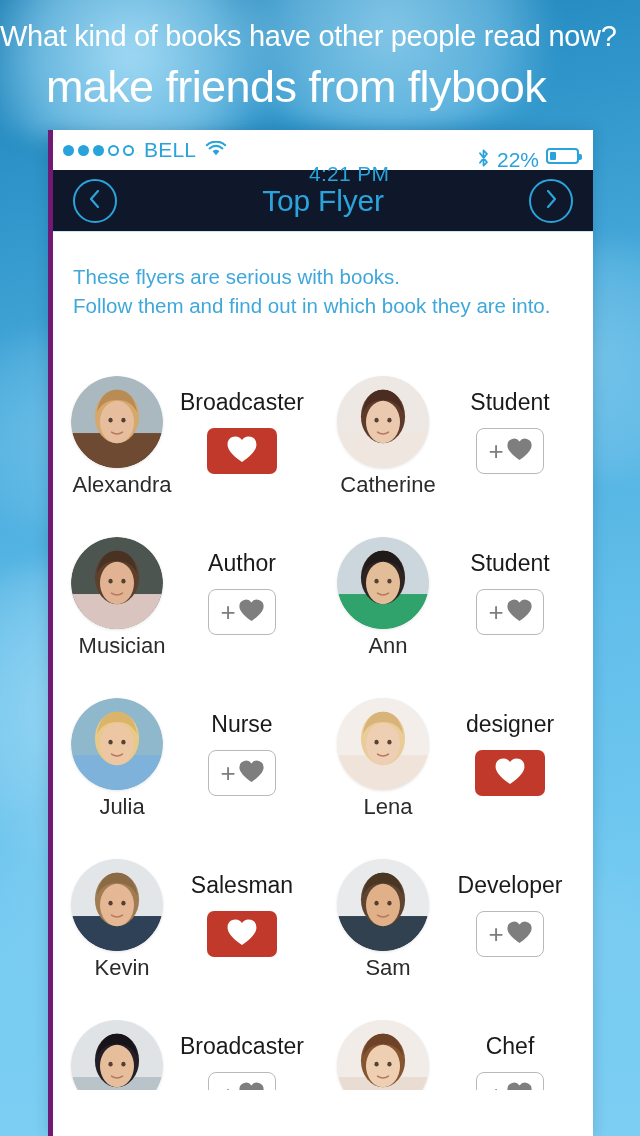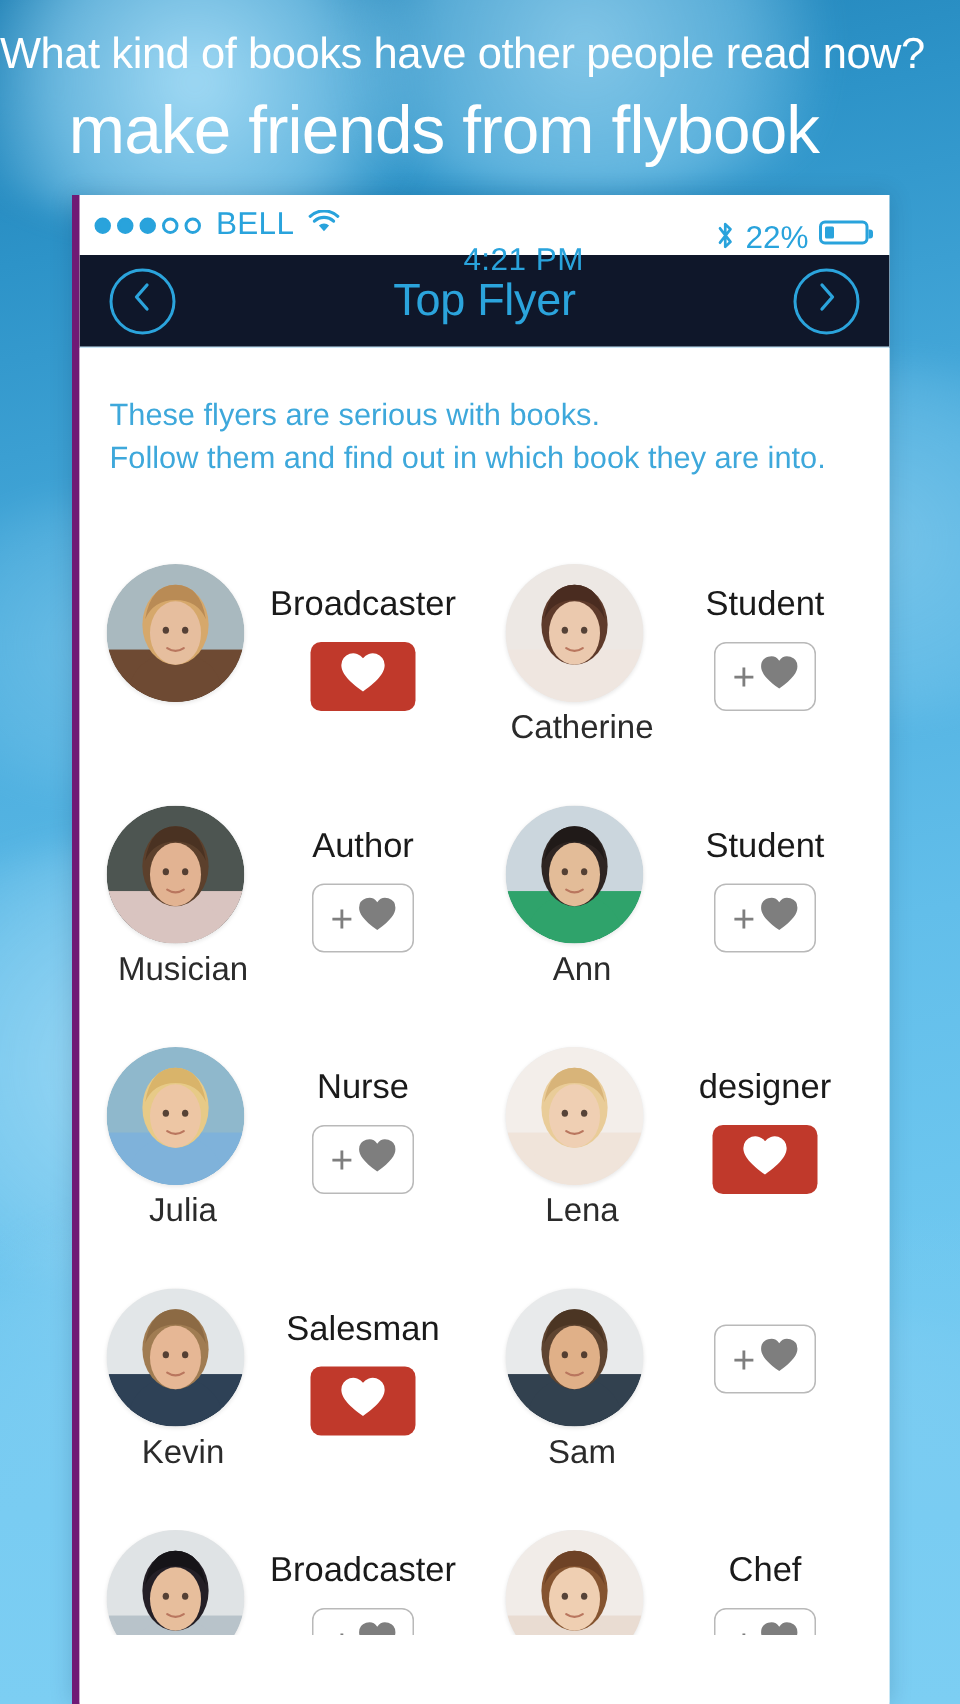--- a/index.html
+++ b/index.html
@@ -215,20 +215,21 @@
       <ellipse cx="50" cy="44" rx="24" ry="29" fill="#D6A86B"></ellipse>
       <ellipse cx="50" cy="50" rx="18.5" ry="23" fill="#E6BE9E"></ellipse>
       <path d="M28 40 Q32 15 50 15 Q68 15 72 40 Q66 26 50 26 Q34 26 28 40 Z" fill="#B98B55"></path>
       <ellipse cx="43" cy="48" rx="2.3" ry="2.6" fill="#3B2A22" opacity=".85"></ellipse>
       <ellipse cx="57" cy="48" rx="2.3" ry="2.6" fill="#3B2A22" opacity=".85"></ellipse>
       <path d="M44 61 Q50 65 56 61" stroke="#B9765E" stroke-width="1.6" fill="none" stroke-linecap="round"></path>
       <rect width="100" height="100" fill="url(#none)"></rect>
     </g>
   </svg>
             </div>
+            <div class="uname">Alexandra</div>
           </div>
           <div class="card-right">
             <div class="role">Broadcaster</div>
             <div class="fbtn following">
               <span><svg width="30" height="27" viewBox="0 0 32 29">
     <path d="M16 28 C4 19.5 0.5 13.8 0.5 9 A8.5 8.5 0 0 1 16 4.2 A8.5 8.5 0 0 1 31.5 9 C31.5 13.8 28 19.5 16 28 Z" fill="#FFFFFF"></path>
                 </svg></span>
             </div>
           </div>
         </div>
@@ -459,20 +460,21 @@
       <ellipse cx="43" cy="48" rx="2.3" ry="2.6" fill="#3B2A22" opacity=".85"></ellipse>
       <ellipse cx="57" cy="48" rx="2.3" ry="2.6" fill="#3B2A22" opacity=".85"></ellipse>
       <path d="M44 61 Q50 65 56 61" stroke="#B9765E" stroke-width="1.6" fill="none" stroke-linecap="round"></path>
       <rect width="100" height="100" fill="url(#none)"></rect>
     </g>
   </svg>
             </div>
             <div class="uname">Sam</div>
           </div>
           <div class="card-right">
+            <div class="role">Developer</div>
             <div class="fbtn notfollowing">
               <span class="plus">+</span>
               <span><svg width="25" height="23" viewBox="0 0 32 29">
     <path d="M16 28 C4 19.5 0.5 13.8 0.5 9 A8.5 8.5 0 0 1 16 4.2 A8.5 8.5 0 0 1 31.5 9 C31.5 13.8 28 19.5 16 28 Z" fill="#7E7E7E"></path>
                 </svg></span>
             </div>
           </div>
         </div>
         <div class="card row-partial-card" style="height: 70px; overflow: hidden;">
           <div class="avatar-wrap">

